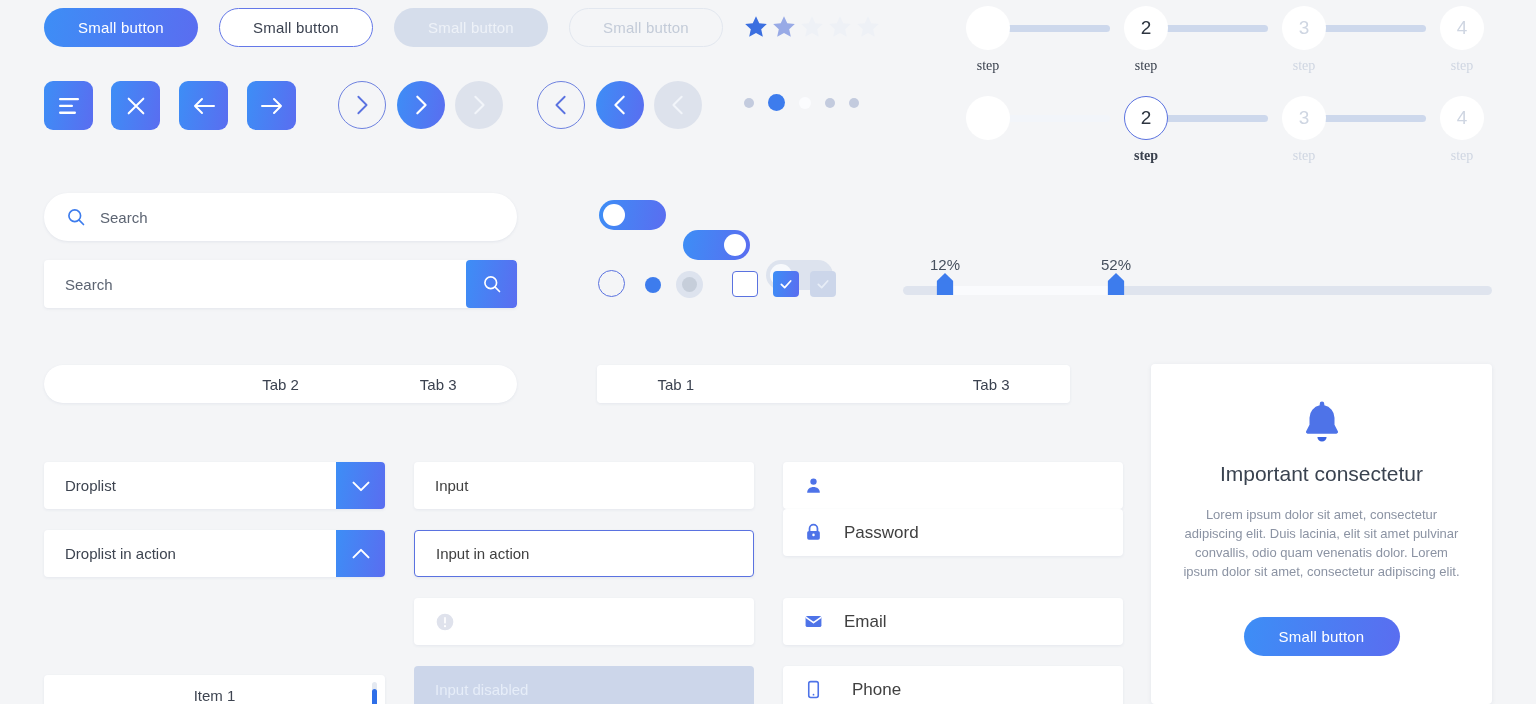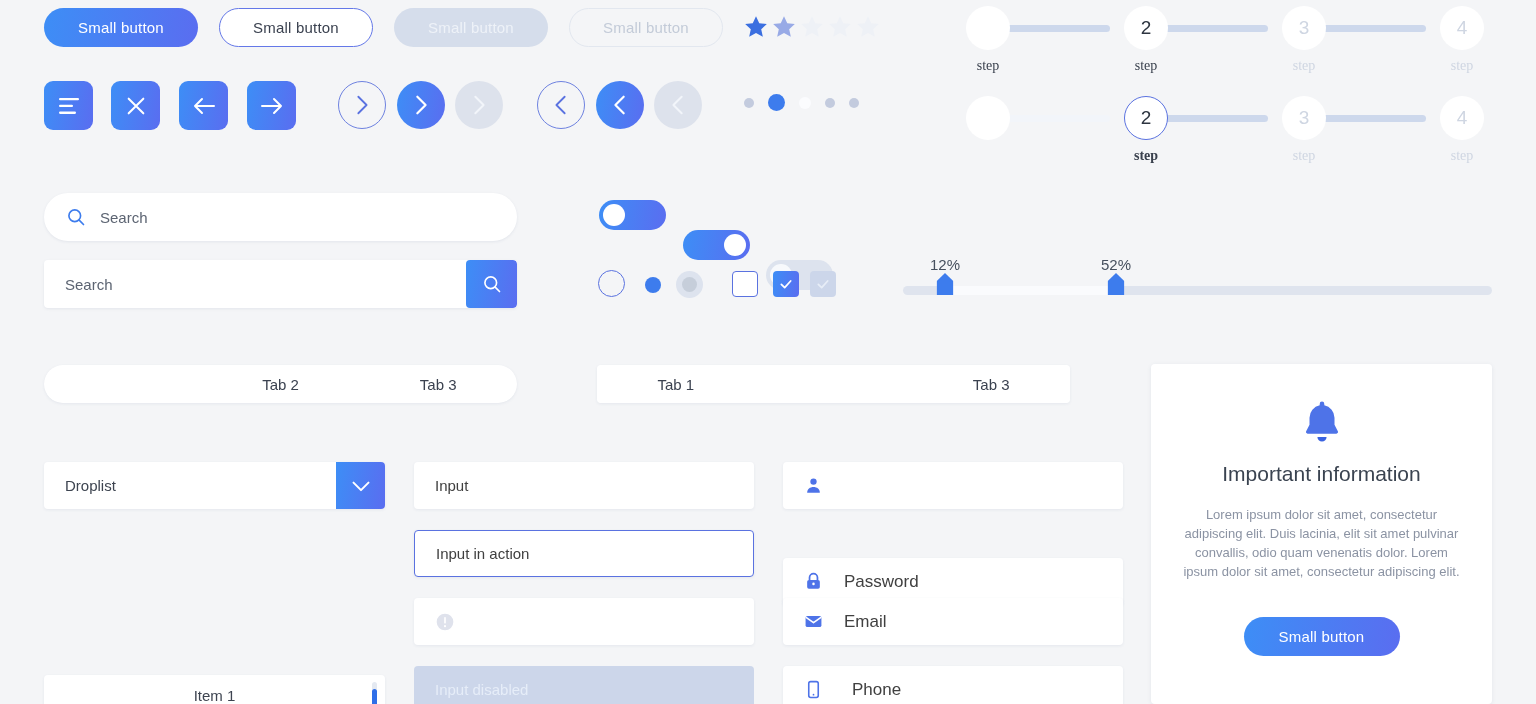--- a/index.html
+++ b/index.html
@@ -306,20 +306,28 @@
 
   <div class="abs drop" style="left:44px; top:462px; width:341px;">
     <span class="lbl">Droplist</span>
     <div class="arrow grad">
       <svg width="20" height="14" viewBox="0 0 24 16">
         <path d="M3 4l9 9 9-9" fill="none" stroke="#fff" stroke-width="2.4" stroke-linecap="round" stroke-linejoin="round"></path>
         </svg>
     </div>
   </div>
 
+  <div class="abs drop" style="left:44px; top:530px; width:341px;">
+    <span class="lbl">Droplist in action</span>
+    <div class="arrow grad">
+      <svg width="20" height="14" viewBox="0 0 24 16">
+        <path d="M3 12l9-9 9 9" fill="none" stroke="#fff" stroke-width="2.4" stroke-linecap="round" stroke-linejoin="round"></path>
+        </svg>
+    </div>
+  </div>
 
   <div class="abs list" style="left:44px; top:585px; width:341px; height:119px;">
     <div class="list-item">
       <span style="flex:1;text-align:center;">Item 1</span>
     </div>
 
     <div class="sbar-track"></div>
     <div class="sbar-thumb"></div>
   </div>
 
@@ -340,21 +348,21 @@
     <span class="lbl">Input disabled</span>
   </div>
 
   <div class="abs field" style="left:783px; top:462px; width:340px;">
     <svg width="19" height="19" viewBox="0 0 24 24" style="margin-right:21px;">
       <circle cx="12" cy="7" r="4" fill="#4e73e8"></circle>
       <path d="M4 21c0-4.4 3.6-7 8-7s8 2.6 8 7z" fill="#4e73e8"></path>
       </svg>
   </div>
 
-  <div class="abs field" style="left:783px; top:558px; width:340px;">
+  <div class="abs field" style="left:783px; top:509px; width:340px;">
     <svg width="19" height="19" viewBox="0 0 24 24" style="margin-right:21px;">
       <path d="M7 10V7a5 5 0 0110 0v3" fill="none" stroke="#4e73e8" stroke-width="2.2"></path>
       <rect x="4" y="10" width="16" height="11" rx="2.2" fill="#4e73e8"></rect>
       <circle cx="12" cy="15" r="1.6" fill="#fff"></circle>
       </svg>
     <span class="lbl" style="font-size:17px;">Password</span>
   </div>
 
   <div class="abs field" style="left:783px; top:598px; width:340px;">
     <svg width="19" height="19" viewBox="0 0 24 24" style="margin-right:21px;">
@@ -370,18 +378,18 @@
       <circle cx="12" cy="18.5" r="1.1" fill="#4e73e8"></circle>
       </svg>
     <span class="lbl" style="font-size:17px;margin-left:8px;">Phone</span>
   </div>
 
   <div class="abs info-card" style="left:1151px; top:364px; width:341px; height:340px; padding:32px 30px 0;">
     <svg width="50" height="52" viewBox="0 0 24 24" style="display:block; margin:0 auto 14px;">
       <path d="M12 2.2a1.1 1.1 0 011.1 1.1v.7a6 6 0 014.9 5.9v3.4l1.6 3.1a.8.8 0 01-.7 1.2H5.1a.8.8 0 01-.7-1.2L6 13.3V9.9a6 6 0 014.9-5.9v-.7A1.1 1.1 0 0112 2.2z" fill="#4e73e8"></path>
       <path d="M9.8 19.2h4.4a2.2 2.2 0 01-4.4 0z" fill="#3b63e0"></path>
       </svg>
-    <div class="info-title">Important information</div>
+    <div class="info-title">Important consectetur</div>
     <div class="info-body" style="margin-top:19px;">Lorem ipsum dolor sit amet, consectetur adipiscing elit. Duis lacinia, elit sit amet pulvinar convallis, odio quam venenatis dolor. Lorem ipsum dolor sit amet, consectetur adipiscing elit.</div>
     <div class="btn-pill grad btn-primary" style="width:156px; margin:36px auto 0;">Small button</div>
   </div>
 
 </div>
 
 </body></html>

